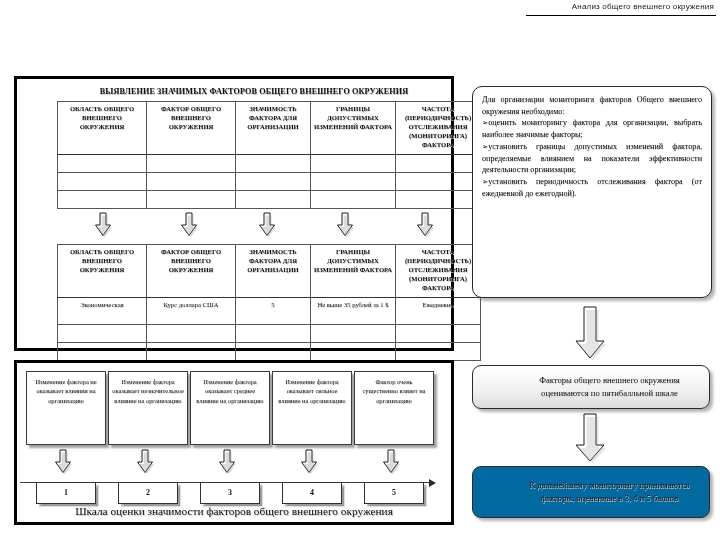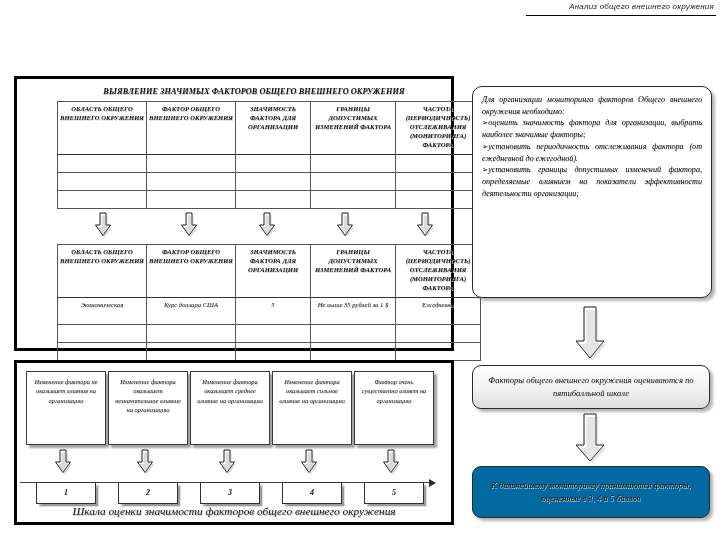--- a/index.html
+++ b/index.html
@@ -4,21 +4,21 @@
 <style>
   html,body{margin:0;padding:0;}
   body{
     width:720px;height:540px;
     background:#ffffff;
     font-family:"Liberation Serif", serif;
     color:#000;
     overflow:hidden;
     position:relative;
   }
-  .slide{position:absolute;left:0;top:0;width:720px;height:436px;font-style:italic;}
+  .slide{position:absolute;left:0;top:0;width:720px;height:436px;}
 
   
   .hdr-text{
     position:absolute;right:6px;top:2px;
     font-family:"Liberation Sans", sans-serif;
     font-size:8px;letter-spacing:0.2px;color:#1a1a1a;
     white-space:nowrap;
   }
   .hdr-rule{
     position:absolute;right:4px;top:15px;width:190px;height:0;
@@ -98,20 +98,21 @@
   svg.downarrow{display:block;}
 
   
   .balloon{
     position:absolute;
     background:#ffffff;
     border:1.1px solid #2a2a2a;
     border-radius:14px;
     box-sizing:border-box;
     box-shadow:3px 3px 3px rgba(120,120,120,0.55);
+    padding-left:37px;
   }
   #balloon-main{
     left:472px;top:86px;width:240px;height:212px;
     padding:7px 9px 6px 9px;
     border-radius:10px;
   }
   #balloon-main .lead{
     font-size:8.1px;line-height:1.45;text-align:justify;
     font-family:"Liberation Serif", serif;
     text-shadow:0.5px 0.5px 0 #d6d6d6;
@@ -377,27 +378,27 @@
     <div class="numbox" style="left:180px;top:4px">3</div>
     <div class="numbox" style="left:262px;top:4px">4</div>
     <div class="numbox" style="left:344px;top:4px">5</div>
   </div>
 
   <div class="scale-caption">Шкала оценки значимости факторов общего внешнего окружения</div>
 
   <div class="balloon" id="balloon-main">
     <div class="lead">Для организации мониторинга факторов Общего внешнего окружения необходимо:</div>
     <div class="bullet-line">
-      <span class="mk">➢</span><span>оценить значимость фактора для организации, выбрать наиболее значимые факторы;</span>
+      <span class="mk">➢</span><span>оценить мониторингу фактора для организации, выбрать наиболее значимые факторы;</span>
+    </div>
+    <div class="bullet-line">
+      <span class="mk">➢</span><span>установить границы допустимых изменений фактора, определяемые влиянием на показатели эффективности деятельности организации;</span>
     </div>
     <div class="bullet-line">
       <span class="mk">➢</span><span>установить периодичность отслеживания фактора (от ежедневной до ежегодной).</span>
-    </div>
-    <div class="bullet-line">
-      <span class="mk">➢</span><span>установить границы допустимых изменений фактора, определяемые влиянием на показатели эффективности деятельности организации;</span>
     </div>
   </div>
 
   <span class="rarrow" style="left:573px;top:305px">
     <svg width="34" height="56" viewBox="0 0 34 56">
       <polygon points="11,36 11,2 23,2 23,36 31,36 17,53 3,36" fill="#ffffff" stroke="#1a1a1a" stroke-width="1"></polygon>
       <polygon points="13.5,39 13.5,5 25.5,5 25.5,39 33,39 19.5,55.5 6,39" fill="rgba(150,150,150,0.25)"></polygon>
     </svg>
   </span>
 

